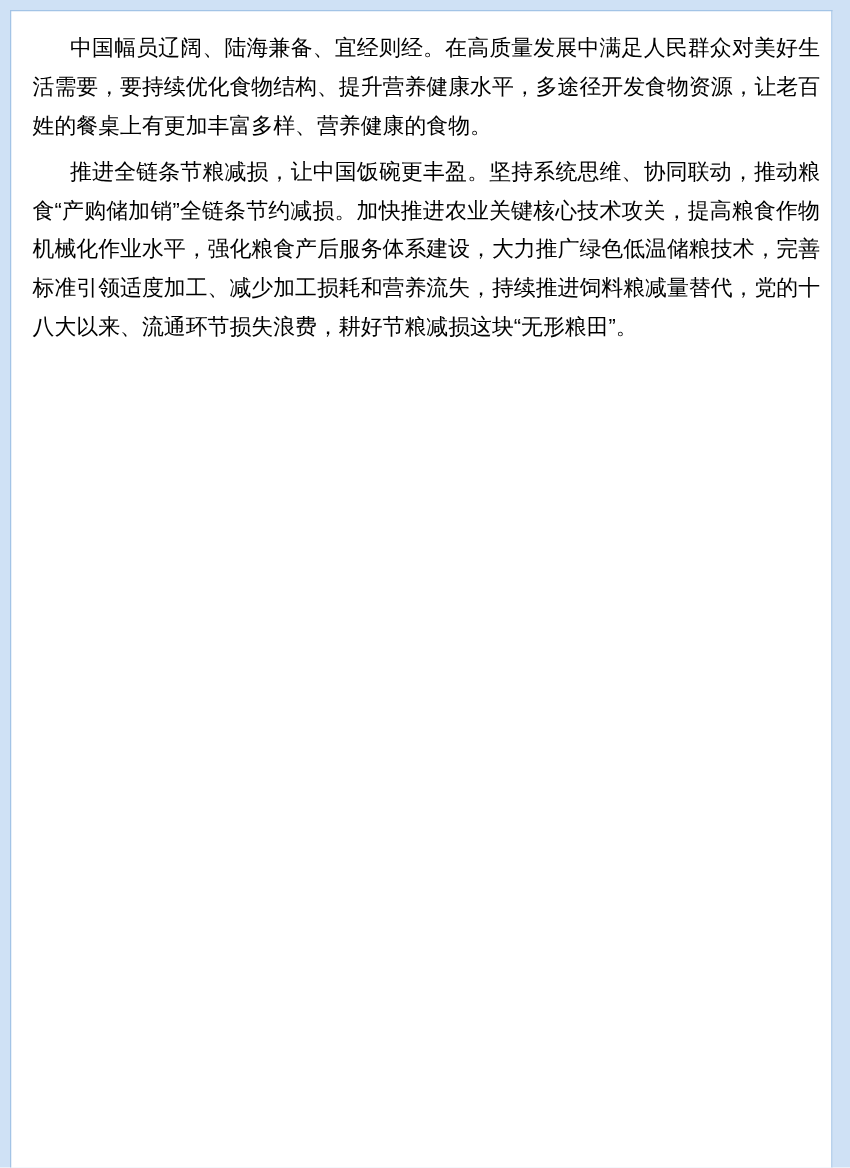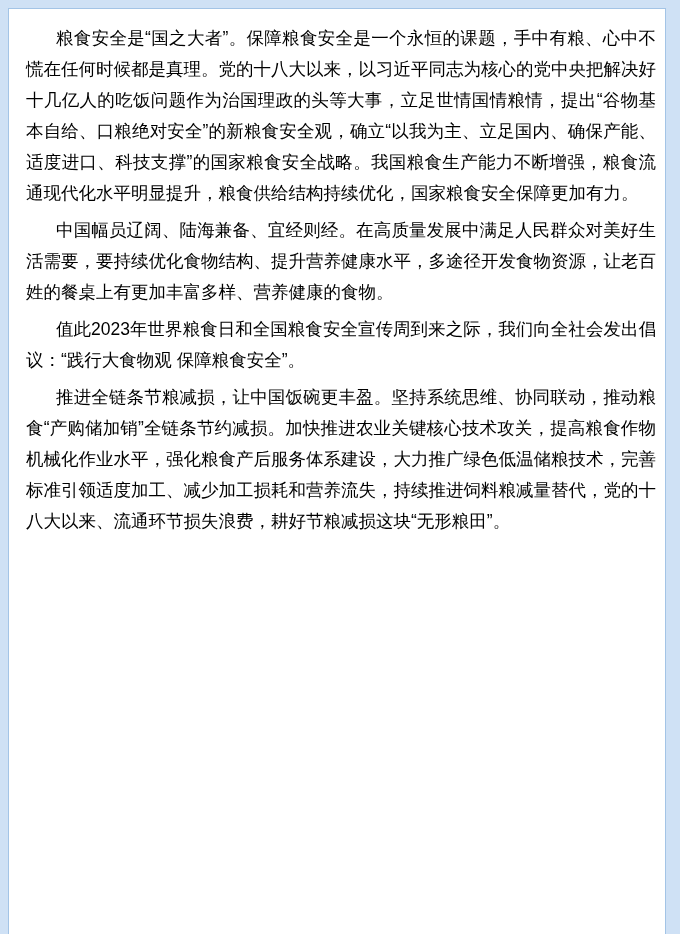--- a/index.html
+++ b/index.html
@@ -35,18 +35,16 @@
   }
   .article-body p:last-child {
     margin-bottom: 0;
   }
 </style>
 </head>
 <body>
 
 <div class="article-card">
   <div class="article-body">
-    <p>粮食安全是“国之大者”。保障粮食安全是一个永恒的课题，手中有粮、心中不慌在任何时候都是真理。党的十八大以来，以习近平同志为核心的党中央把解决好十几亿人的吃饭问题作为治国理政的头等大事，立足世情国情粮情，提出“谷物基本自给、口粮绝对安全”的新粮食安全观，确立“以我为主、立足国内、确保产能、适度进口、科技支撑”的国家粮食安全战略。我国粮食生产能力不断增强，粮食流通现代化水平明显提升，粮食供给结构持续优化，国家粮食安全保障更加有力。</p>
     <p>中国幅员辽阔、陆海兼备、宜经则经。在高质量发展中满足人民群众对美好生活需要，要持续优化食物结构、提升营养健康水平，多途径开发食物资源，让老百姓的餐桌上有更加丰富多样、营养健康的食物。</p>
-    <p>值此2023年世界粮食日和全国粮食安全宣传周到来之际，我们向全社会发出倡议：“践行大食物观 保障粮食安全”。</p>
     <p>推进全链条节粮减损，让中国饭碗更丰盈。坚持系统思维、协同联动，推动粮食“产购储加销”全链条节约减损。加快推进农业关键核心技术攻关，提高粮食作物机械化作业水平，强化粮食产后服务体系建设，大力推广绿色低温储粮技术，完善标准引领适度加工、减少加工损耗和营养流失，持续推进饲料粮减量替代，党的十八大以来、流通环节损失浪费，耕好节粮减损这块“无形粮田”。</p>
   </div>
 </div>
 
 </body></html>

